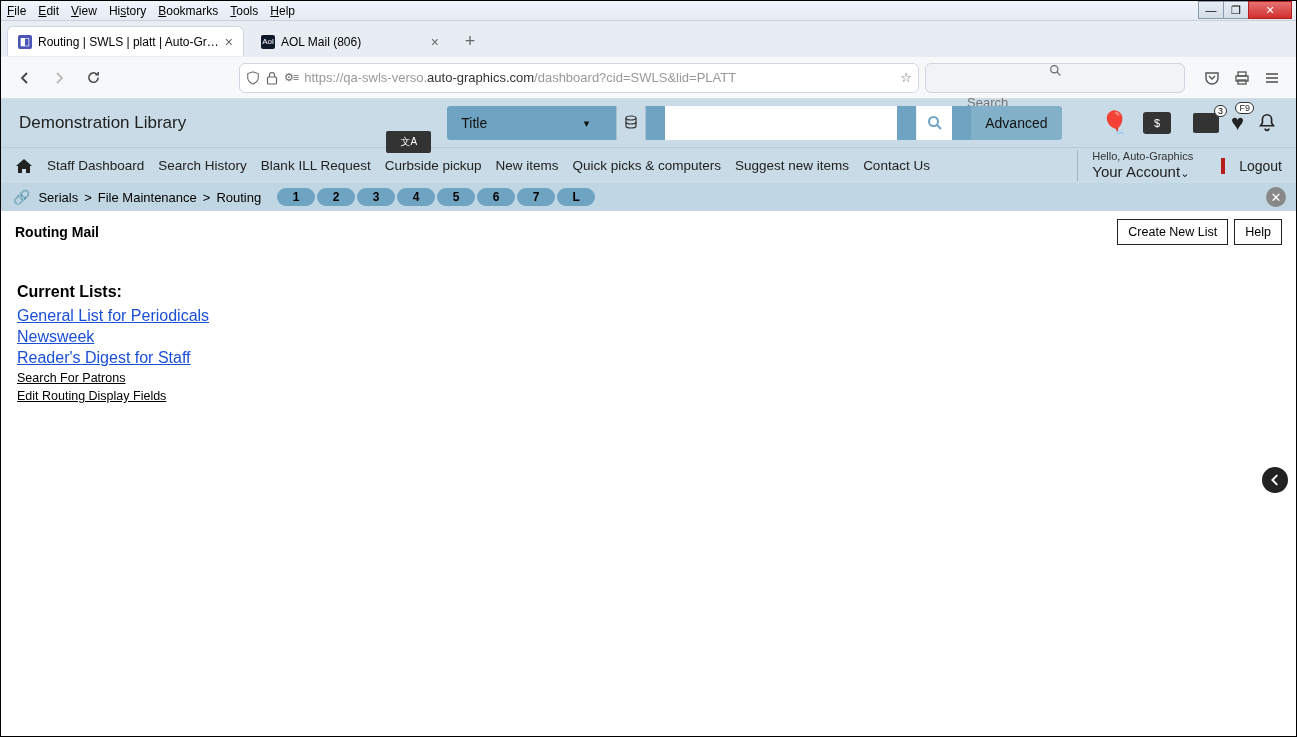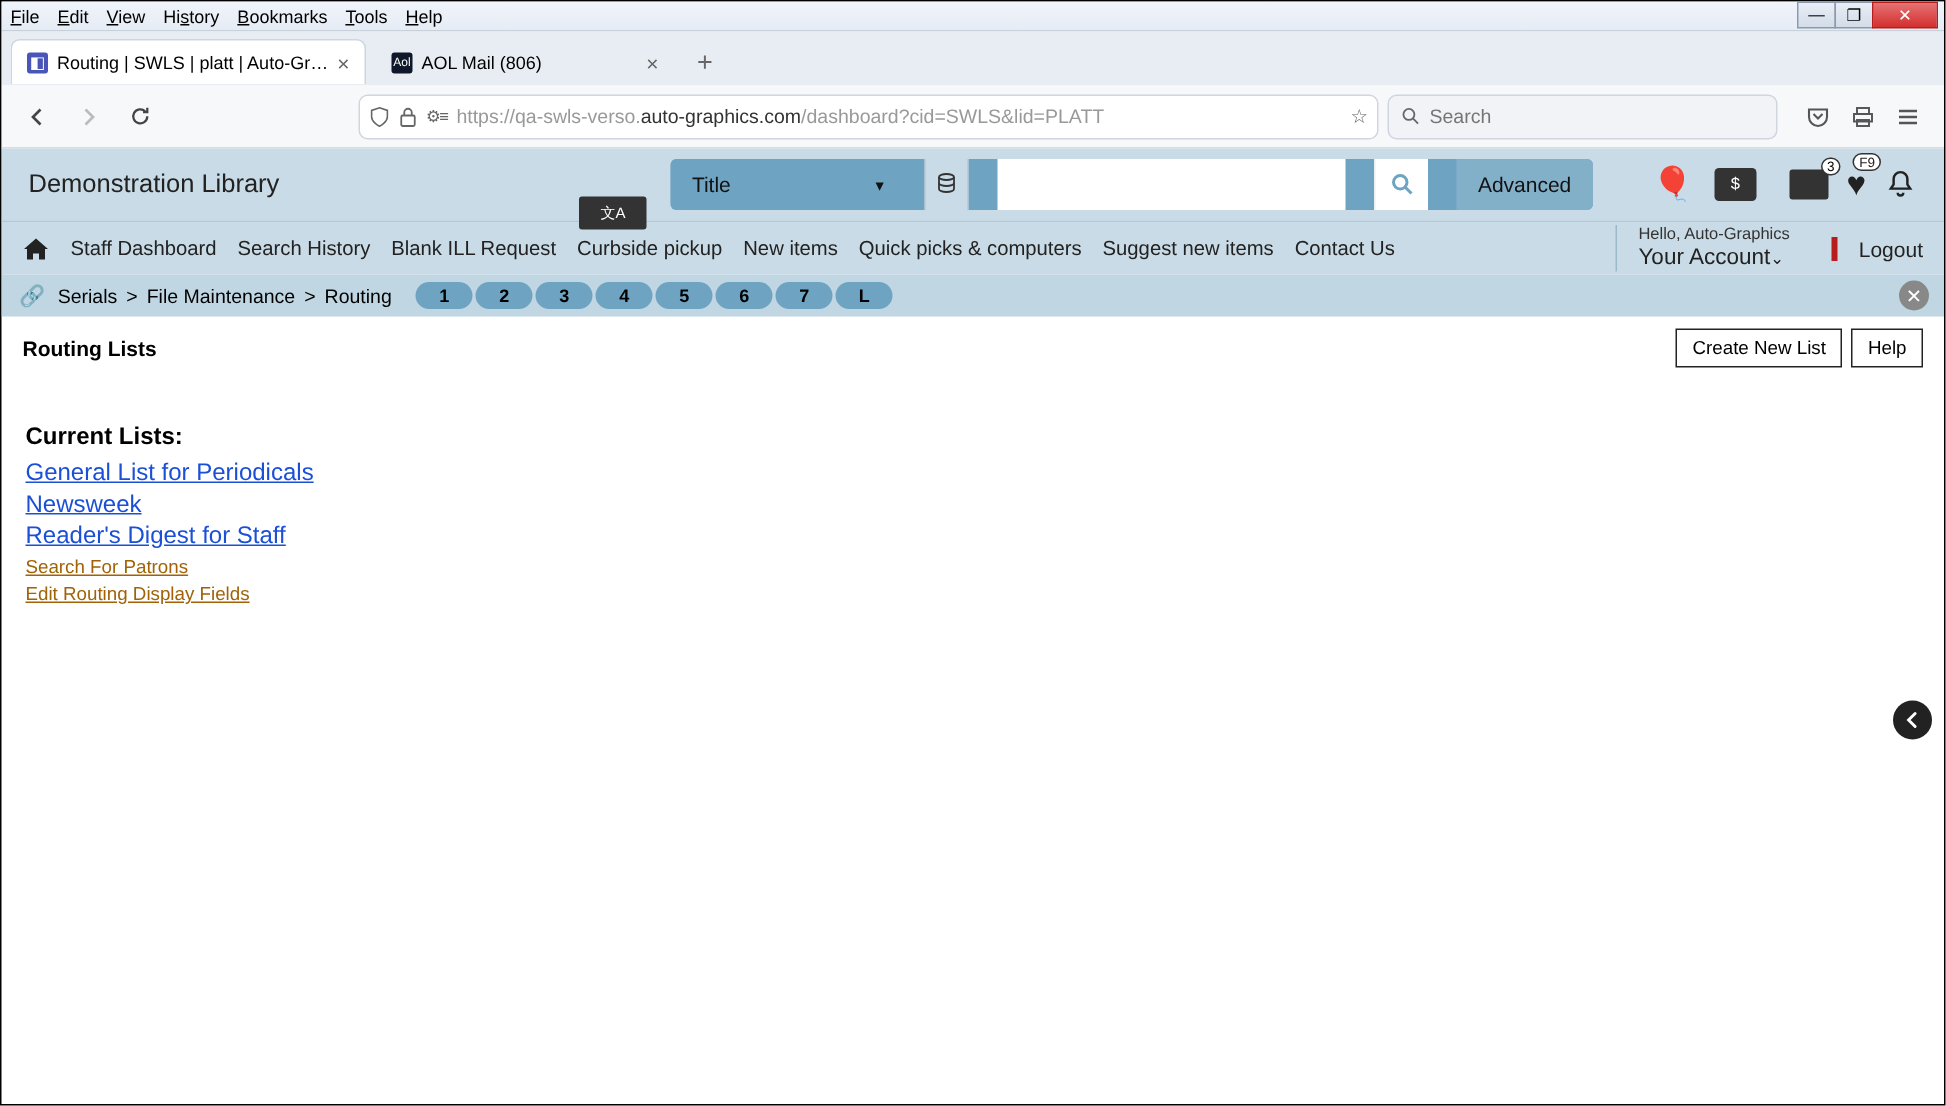--- a/index.html
+++ b/index.html
@@ -25,21 +25,21 @@
 
 
 .toolbar { display: flex; align-items: center; background: #f7f8fa; height: 42px; padding: 0 10px; gap: 6px; border-bottom: 1px solid #d8dde4; }
 .nav-btn { width: 28px; height: 28px; display: flex; align-items: center; justify-content: center; color: #444; border-radius: 4px; cursor: pointer; }
 .nav-btn.disabled { color: #bbb; }
 .addr-group { display: flex; align-items: center; flex: 1; height: 30px; border: 1px solid #d0d6df; border-radius: 6px; background: #fff; padding: 0 6px; gap: 6px; max-width: 680px; }
 .addr-group .ic { color: #666; font-size: 13px; }
 .addr-url { flex: 1; font-size: 13px; color: #777; white-space: nowrap; overflow: hidden; }
 .addr-url .dim { color: #999; }
 .addr-url .host { color: #333; }
-.searchbox { display: flex; align-items: center; width: 260px; height: 30px; border: 1px solid #d0d6df; border-radius: 6px; background: #f1f3f6; padding: 0 8px; gap: 6px; }
+.searchbox { display: flex; align-items: center; width: 260px; height: 30px; border: 1px solid #d0d6df; border-radius: 6px; background: #f1f3f6; padding: 0 8px; gap: 18px; flex-direction: column; }
 .searchbox input { border: none; background: transparent; outline: none; font-size: 13px; flex: 1; color: #666; }
 .right-icons { display: flex; gap: 14px; margin-left: auto; padding-right: 6px; }
 .right-icons .ic { color: #555; cursor: pointer; }
 
 
 .app-header { background: #c9dbe6; height: 48px; display: flex; align-items: center; padding: 0 18px; gap: 10px; }
 .lib-name { font-size: 17px; color: #222; }
 .lang-ic { width: 45px; height: 22px; background: #333; color: #fff; display: flex; align-items: center; justify-content: center; font-size: 10px; border-radius: 2px; margin-right: 6px; margin-top: 37px; }
 .search-cluster { display: flex; align-items: center; background: #6fa3c2; border-radius: 4px; height: 34px; overflow: hidden; gap: 19px; }
 .sc-type { background: #6fa3c2; color: #111; padding: 0 24px 0 14px; height: 100%; display: flex; align-items: center; font-size: 14px; position: relative; min-width: 150px; }
@@ -80,21 +80,21 @@
 
 .page-hdr { display: flex; align-items: center; padding: 8px 14px; }
 .page-hdr h2 { font-size: 14px; font-weight: bold; }
 .page-hdr .btns { margin-left: auto; display: flex; gap: 6px; }
 .btn-outl { border: 1.5px solid #222; background: #fff; padding: 5px 10px; font-size: 12.5px; font-weight: normal; cursor: pointer; }
 
 
 .content { padding: 30px 16px 16px; }
 .content h3 { font-size: 16px; font-weight: bold; margin-bottom: 6px; }
 .biglink { display: block; color: #1a4fd6; font-size: 16px; text-decoration: underline; margin-bottom: 3px; cursor: pointer; }
-.smalllink { display: block; color: #a16207; font-size: 12.5px; text-decoration: underline; margin-top: 4px; cursor: pointer; }
+.smalllink { display: block; color: #000000; font-size: 12.5px; text-decoration: underline; margin-top: 4px; cursor: pointer; }
 
 
 .float-back { position: absolute; right: 8px; top: 466px; width: 26px; height: 26px; border-radius: 50%; background: #222; color: #fff; display: flex; align-items: center; justify-content: center; font-size: 15px; cursor: pointer; }
 
 svg { display: block; }
 </style>
 </head>
 <body>
 
 <div class="menubar">
@@ -266,21 +266,21 @@
     <div class="pill">4</div>
     <div class="pill">5</div>
     <div class="pill">6</div>
     <div class="pill">7</div>
     <div class="pill">L</div>
   </div>
   <div class="close-circ">✕</div>
 </div>
 
 <div class="page-hdr">
-  <h2>Routing Lists</h2>
+  <h2>Routing Mail</h2>
   <div class="btns">
     <button class="btn-outl">Create New List</button>
     <button class="btn-outl">Help</button>
   </div>
 </div>
 
 <div class="content">
   <h3>Current Lists:</h3>
   <a class="biglink">General List for Periodicals</a>
   <a class="biglink">Newsweek</a>

